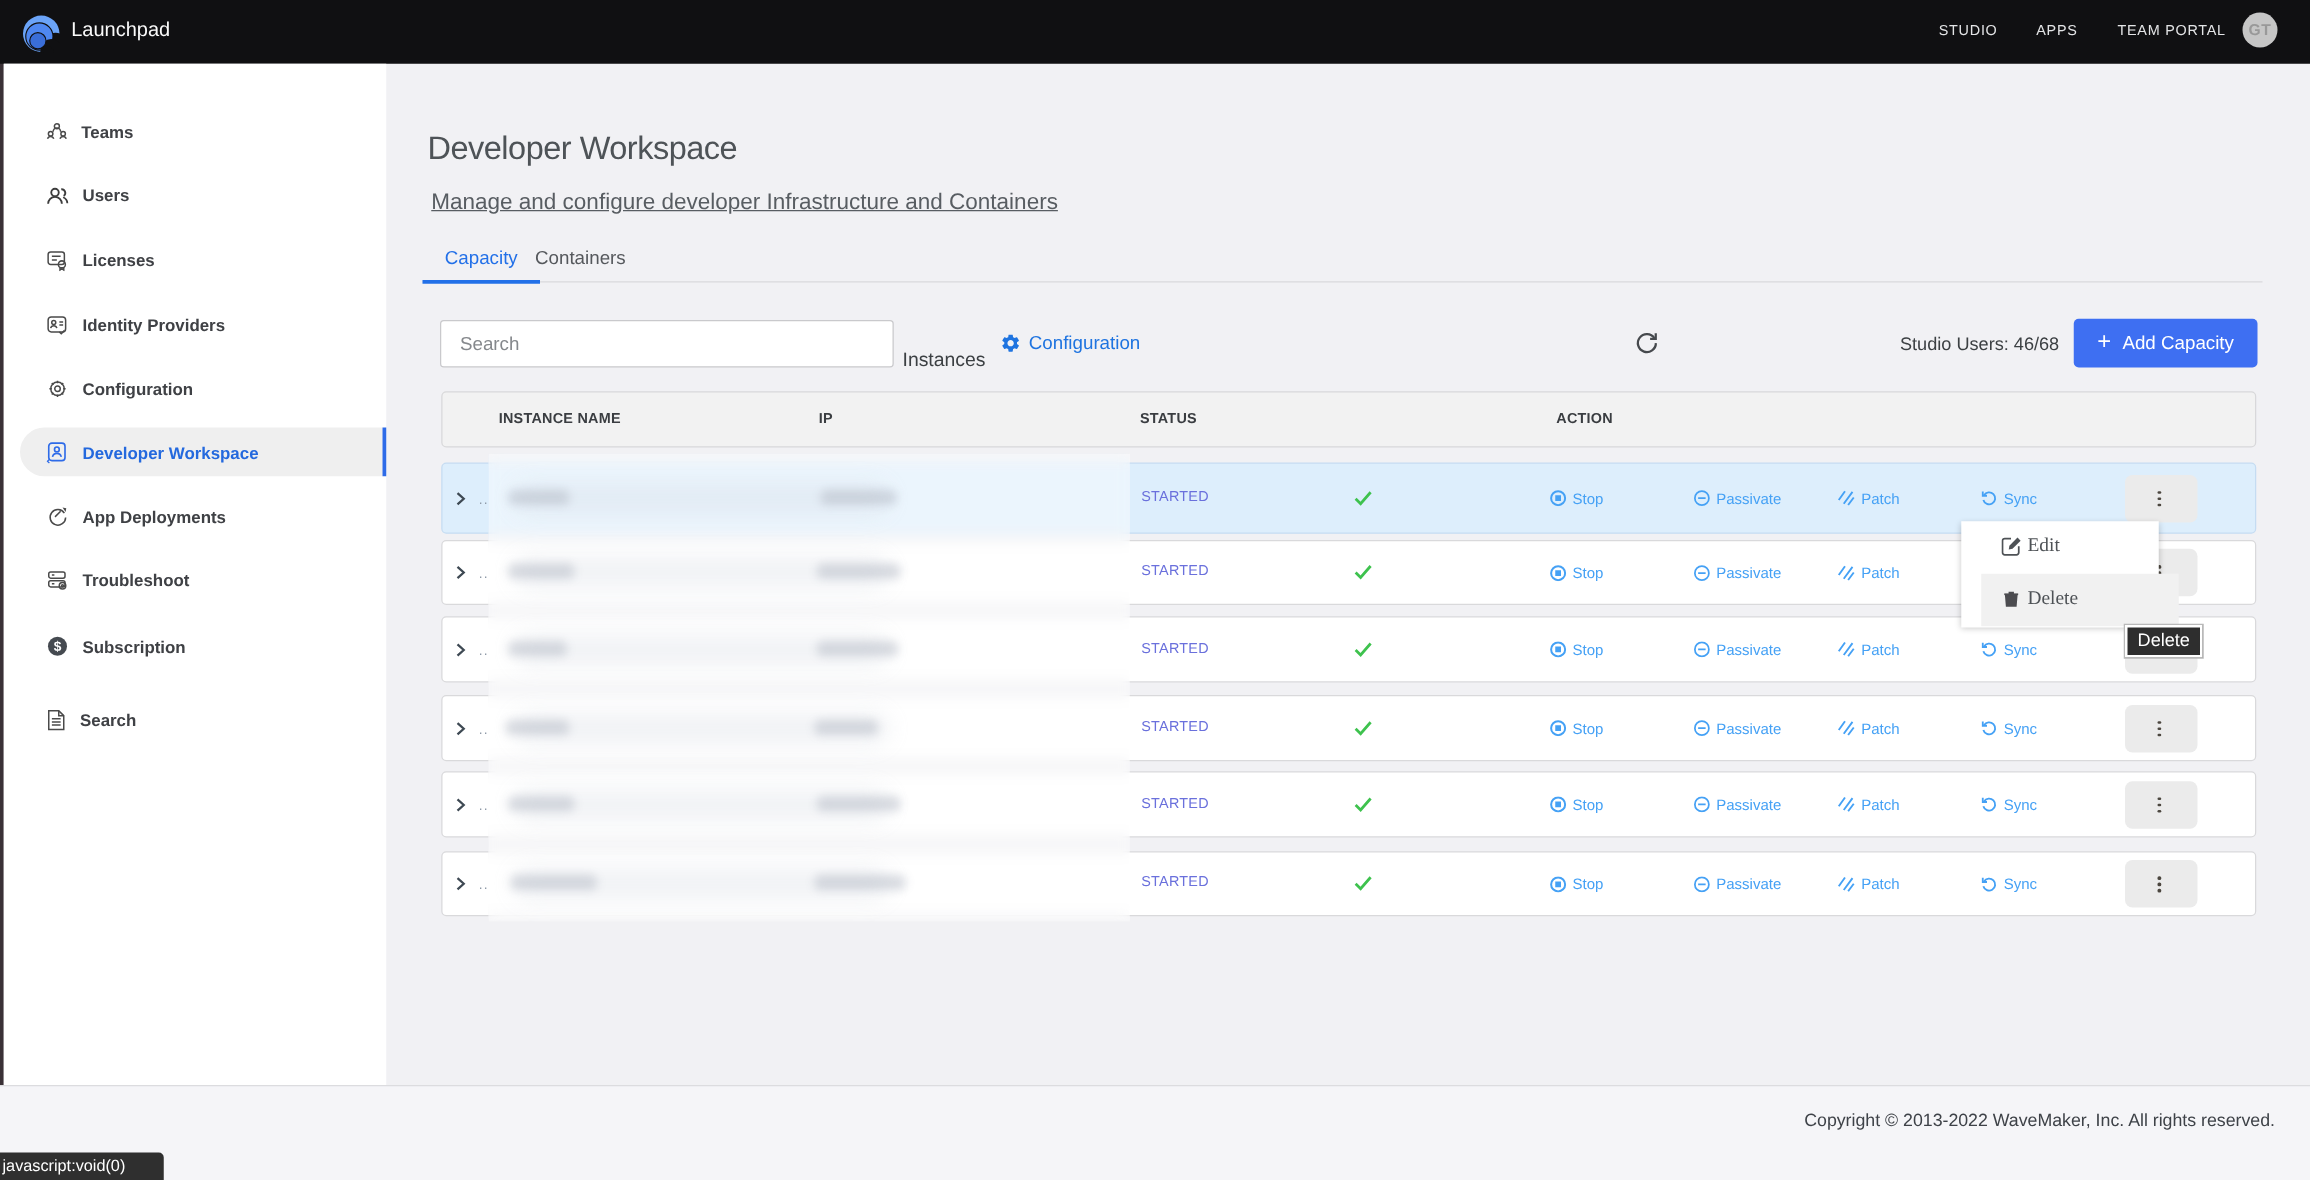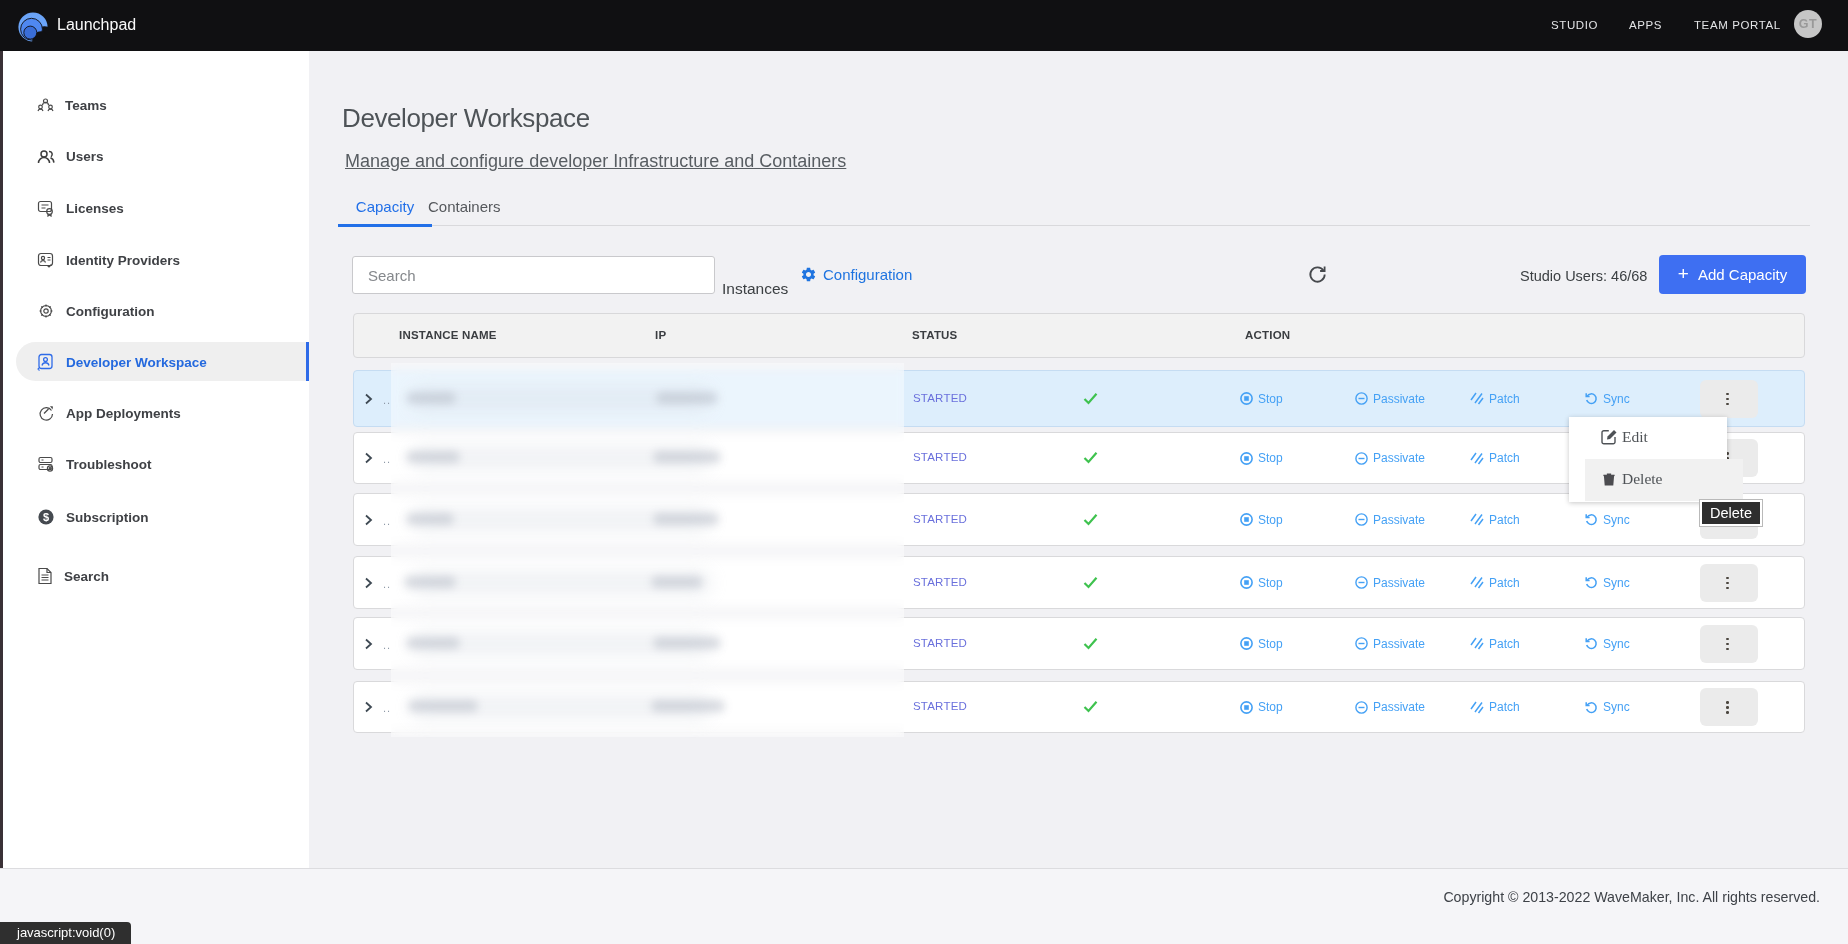--- a/index.html
+++ b/index.html
@@ -73,21 +73,21 @@
 #menu { left:1569px; top:417px; width:158px; height:85px; background:#ffffff; box-shadow:0 1px 5px rgba(0,0,0,0.22); font-family:"Liberation Serif", serif; }
 #menu .item { position:absolute; left:0; width:158px; height:42px;margin-left:16px; }
 #mi2 { top:42px; background:#f1f1f1; height:43px; }
 #menu .mtext { position:absolute; left:37px; top:11px; font-size:15.5px; color:#4e5256; }
 #menu svg { position:absolute; left:16px; }
 
 
 #tooltip { left:1700px; top:500px; width:62px; height:26px; background:#2e2e2e; border:2px solid #ffffff; box-shadow:0 0 0 1px #b9b9b9; color:#ffffff; font-size:14.5px; text-align:center; line-height:22px; }
 
 
-#status { left:0px; top:922px; width:131px; height:22px; background:#2f2f2f; border-radius:0 4px 0 0; color:#ffffff; font-size:13px; line-height:22px; padding-left:17px; }
+#status { left:0px; top:922px; width:131px; height:22px; background:#2f2f2f; border-radius:0 4px 0 0; color:#ffffff; font-size:13px; line-height:22px; padding-left:2px; }
 </style>
 </head>
 <body>
 <div id="leftstrip" class="abs"></div>
 <div id="content" class="abs"></div>
 <div id="footer" class="abs"></div>
 <div id="copyright" class="abs">Copyright © 2013-2022 WaveMaker, Inc. All rights reserved.</div>
 <div id="topbar" class="abs">
   <svg class="abs" style="left:18px;top:12px;" width="30" height="30" viewBox="0 0 30 30">
     <circle cx="15" cy="15" r="14.6" fill="#6ba4f8"></circle>

